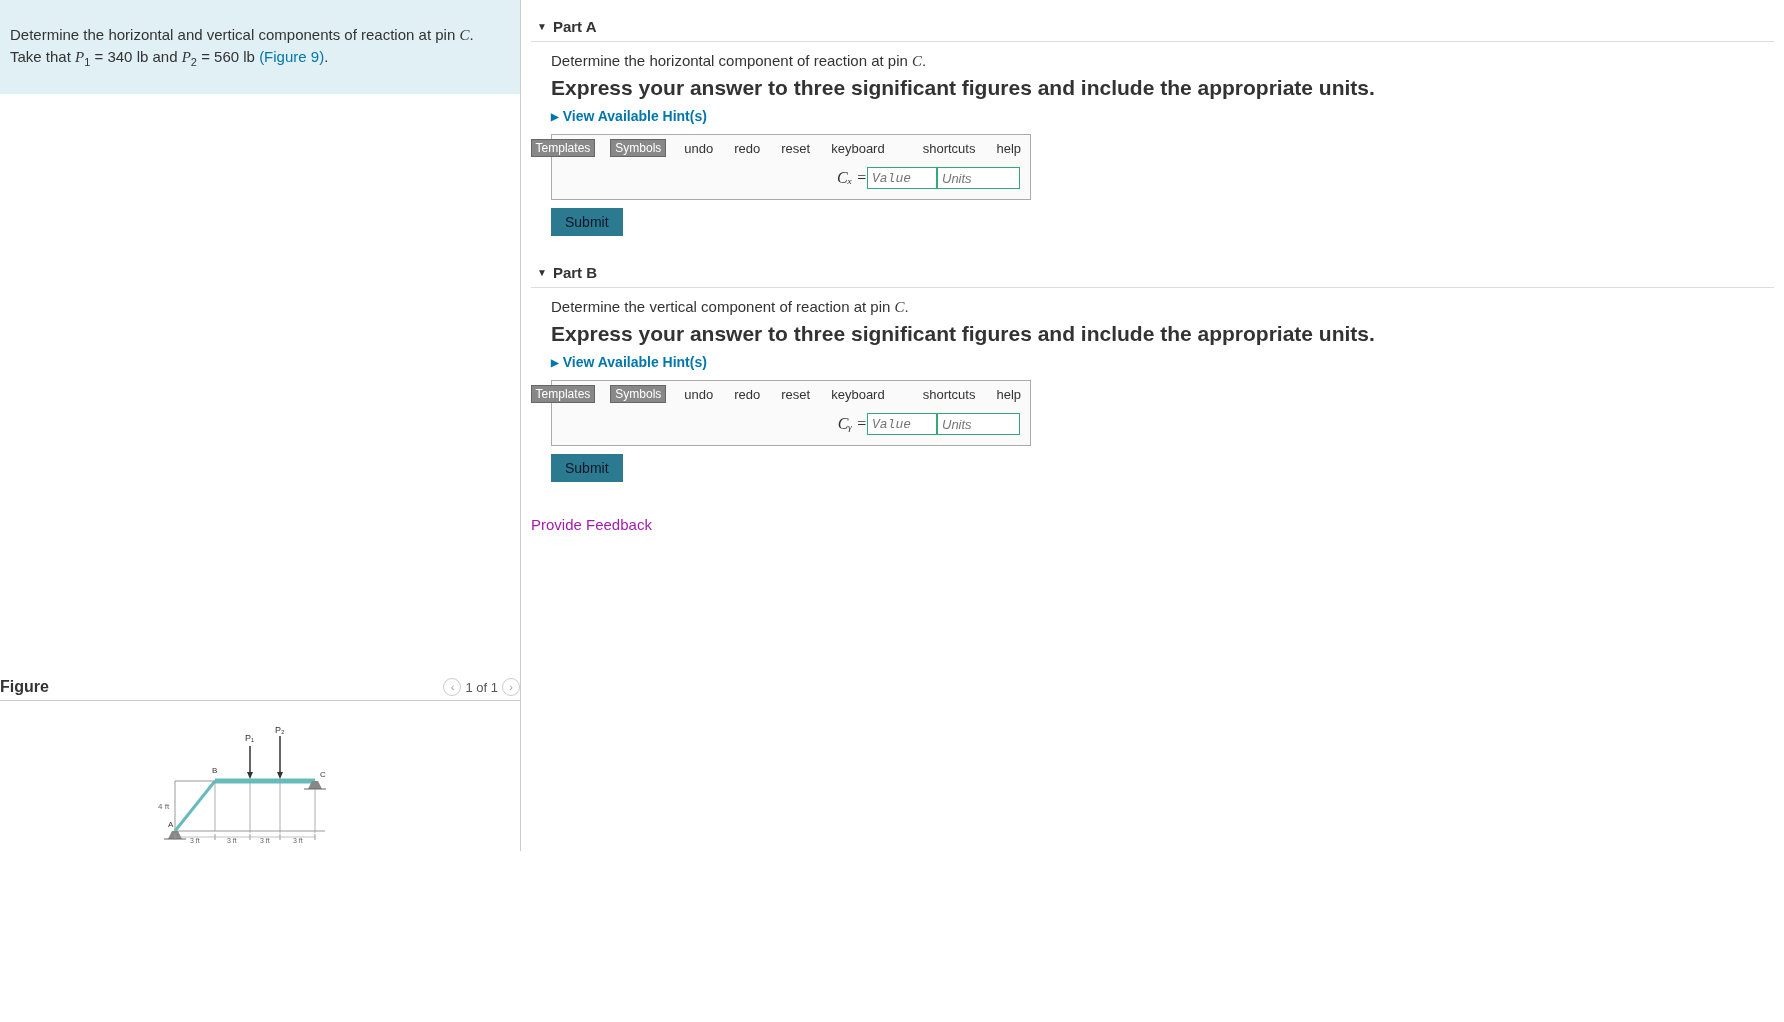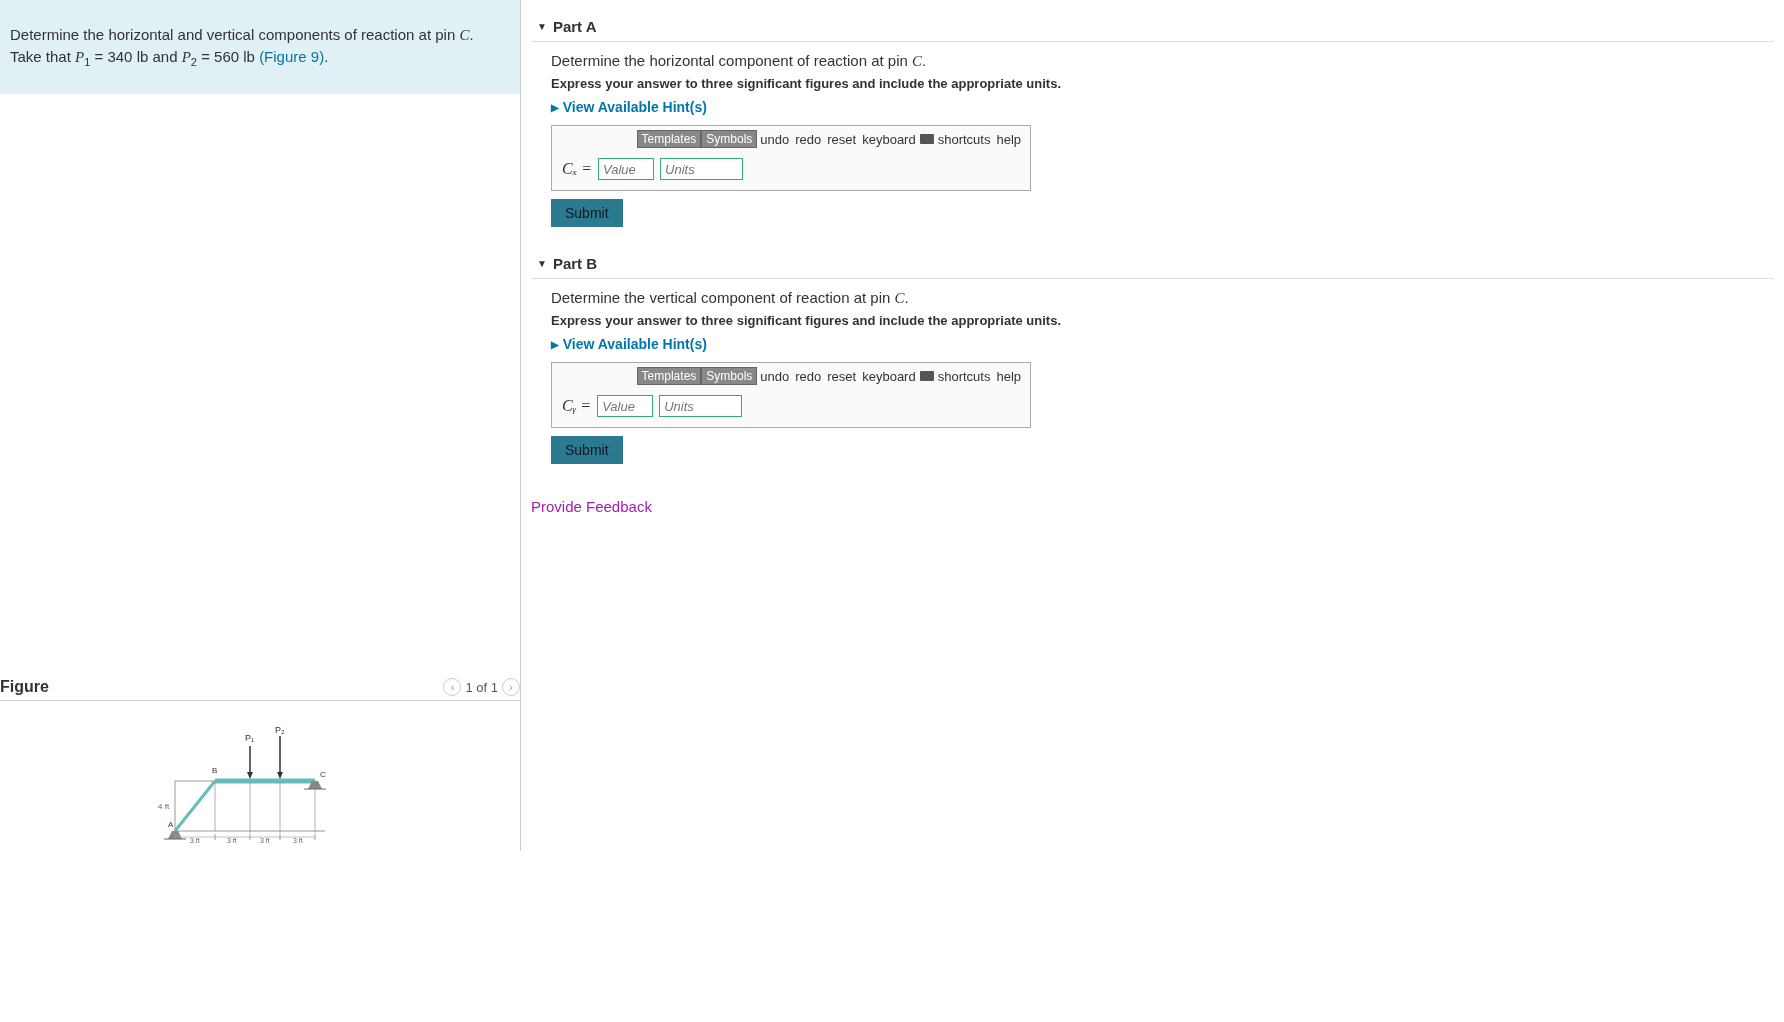--- a/index.html
+++ b/index.html
@@ -12,31 +12,31 @@
 .figure-section { margin-top: auto; padding-top: 580px; text-align: right; }
 .figure-header { display: flex; align-items: center; justify-content: space-between; border-bottom: 1px solid #ccc; padding: 4px 0; }
 .figure-header h3 { font-size: 16px; font-weight: bold; }
 .fig-nav { display: flex; align-items: center; gap: 4px; font-size: 13px; color: #555; }
 .nav-btn { width: 18px; height: 18px; border: 1px solid #ccc; border-radius: 50%; background: #fff; display: flex; align-items: center; justify-content: center; font-size: 11px; color: #999; cursor: pointer; }
 .figure-img { padding: 20px 0 0 150px; }
 .part-header { display: flex; align-items: center; gap: 6px; padding: 8px 0 6px 6px; border-bottom: 1px solid #ddd; margin-top: 10px; font-weight: bold; font-size: 15px; }
 .part-header .caret { font-size: 10px; }
 .part-body { padding: 10px 0 10px 20px; }
 .prompt-text { font-size: 15px; margin-bottom: 6px; }
-.bold-text { font-weight: bold; font-size: 13px; margin-bottom: 8px; }
+.bold-text { font-weight: bold; font-size: 21px; margin-bottom: 8px; }
 .hint-link { color: #0077aa; font-weight: bold; font-size: 14px; display: flex; align-items: center; gap: 4px; cursor: pointer; margin-bottom: 10px; }
 .hint-link .caret { font-size: 10px; }
 .answer-box { border: 1px solid #aaa; width: 480px; background: #fafafa; }
-.toolbar { display: flex; justify-content: flex-end; padding: 4px 6px; gap: 0; font-size: 13px; align-items: center; }
+.toolbar { display: flex; justify-content: flex-end; padding: 4px 6px; gap: 15px; font-size: 13px; align-items: center; }
 .tool-btn { background: #888; color: #fff; padding: 1px 4px; border: 1px solid #666; cursor: pointer; font-size: 12px; }
 .tool-txt { padding: 0 3px; cursor: pointer; }
-.input-row { display: flex; align-items: center; gap: 6px; padding: 6px 10px 10px 10px; }
+.input-row { display: flex; align-items: center; padding: 6px 10px 10px 10px; justify-content: flex-end; }
 .var-label { font-style: italic; font-family: 'Times New Roman', serif; font-size: 16px; }
 .val-input, .unit-input { border: 1px solid #3a7; height: 22px; padding: 0 4px; font-style: italic; color: #888; font-size: 13px; }
-.val-input { width: 56px; }
+.val-input { width: 70px; font-family: Liberation Mono, monospace; }
 .unit-input { width: 83px; border-left: 1px solid #3a7; }
 .submit-btn { background: #2b7a8f; color: #0f172a; border: none; padding: 6px 14px; font-size: 14px; cursor: pointer; margin-top: 8px; }
 .feedback-link { color: #a21caf; font-size: 15px; margin-top: 24px; display: inline-block; cursor: pointer; }
 .ital { font-style: italic; font-family: 'Times New Roman', serif; }
 .sub { vertical-align: sub; font-size: 11px; }
 .kbd-icon { display: inline-block; width: 14px; height: 10px; background: #555; border-radius: 1px; vertical-align: middle; margin: 0 1px; }
 svg { display: block; }
 </style>
 </head>
 <body>

